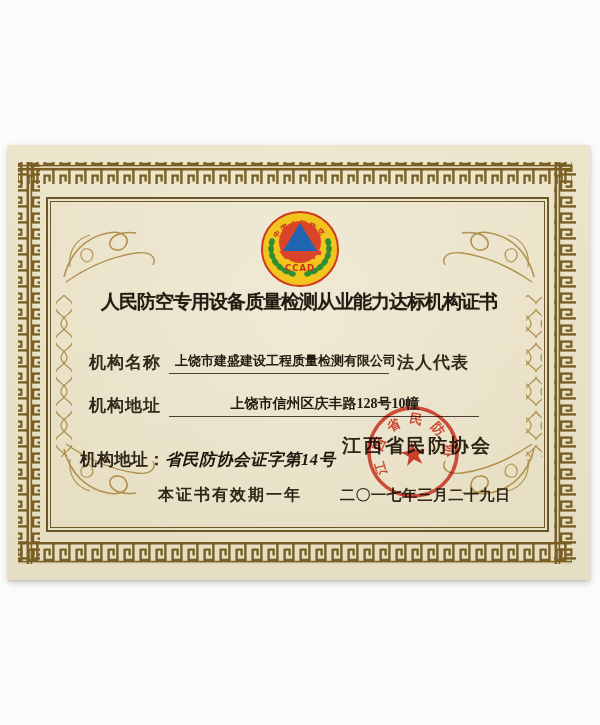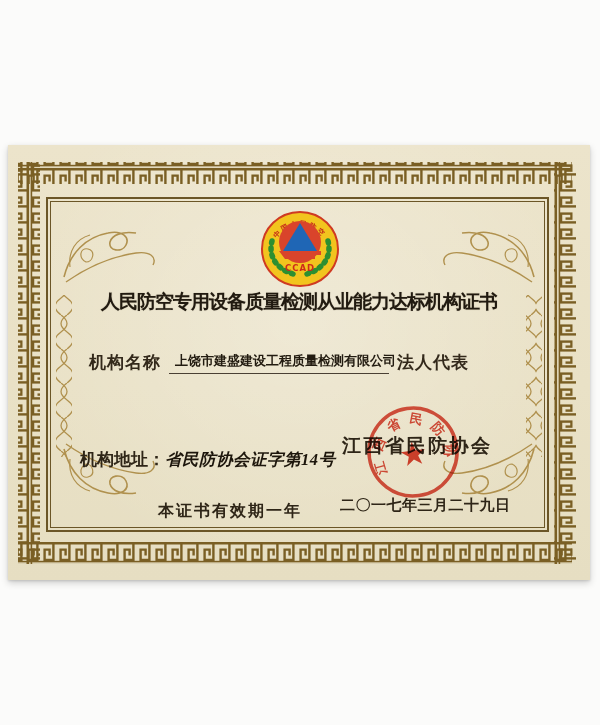--- a/index.html
+++ b/index.html
@@ -49,22 +49,22 @@
   .v-rep{width:74px;text-align:center;}
   .v-addr{width:300px;font-size:14px;}
   .gap{width:8px;}
   .issuer{
     position:absolute;left:334px;top:288px;width:170px;
     font-size:19px;letter-spacing:2.5px;color:#2e2517;font-weight:600;
     white-space:nowrap;z-index:2;
   }
   .certno{position:absolute;left:72px;top:303px;font-size:17px;color:#2e2517;font-weight:600;white-space:nowrap;}
   .certno .certno-val{font-size:16.5px;font-weight:bold;color:#1d160c;letter-spacing:.5px;font-style:italic;}
-  .validity{position:absolute;left:150px;top:356px;font-size:16px;letter-spacing:2px;color:#2e2517;font-weight:600;white-space:nowrap;}
-  .date{position:absolute;left:332px;top:341px;font-size:15px;letter-spacing:.5px;color:#2e2517;font-weight:600;white-space:nowrap;z-index:2;margin-top:10px;}
+  .validity{position:absolute;left:150px;top:340px;font-size:16px;letter-spacing:2px;color:#2e2517;font-weight:600;white-space:nowrap;}
+  .date{position:absolute;left:332px;top:341px;font-size:15px;letter-spacing:.5px;color:#2e2517;font-weight:600;white-space:nowrap;z-index:2;}
   
   .seal{
     position:absolute;left:355px;top:257px;width:100px;height:100px;
     transform:rotate(-8deg);mix-blend-mode:multiply;opacity:.9;z-index:5;
   }
 </style>
 </head>
 <body>
 
 <div class="photo">
@@ -132,20 +132,25 @@
 
     <div class="field-row row1">
       <span class="flabel">机构名称</span>
       <span class="gap"></span>
       <span class="fvalue v-org">上饶市建盛建设工程质量检测有限公司</span>
       <span class="gap"></span>
       <span class="flabel">法人代表</span>
       <span class="gap"></span>
     </div>
 
+    <div class="field-row row2">
+      <span class="flabel">机构地址</span>
+      <span class="gap"></span>
+      <span class="fvalue v-addr">上饶市信州区庆丰路128号10幢</span>
+    </div>
 
     <div class="issuer">江西省民防协会</div>
 
     <div class="certno">
       <span>机构地址：</span><span class="certno-val">省民防协会证字第14号</span>
     </div>
 
     <div class="validity">本证书有效期一年</div>
     <div class="date">二〇一七年三月二十九日</div>
 

